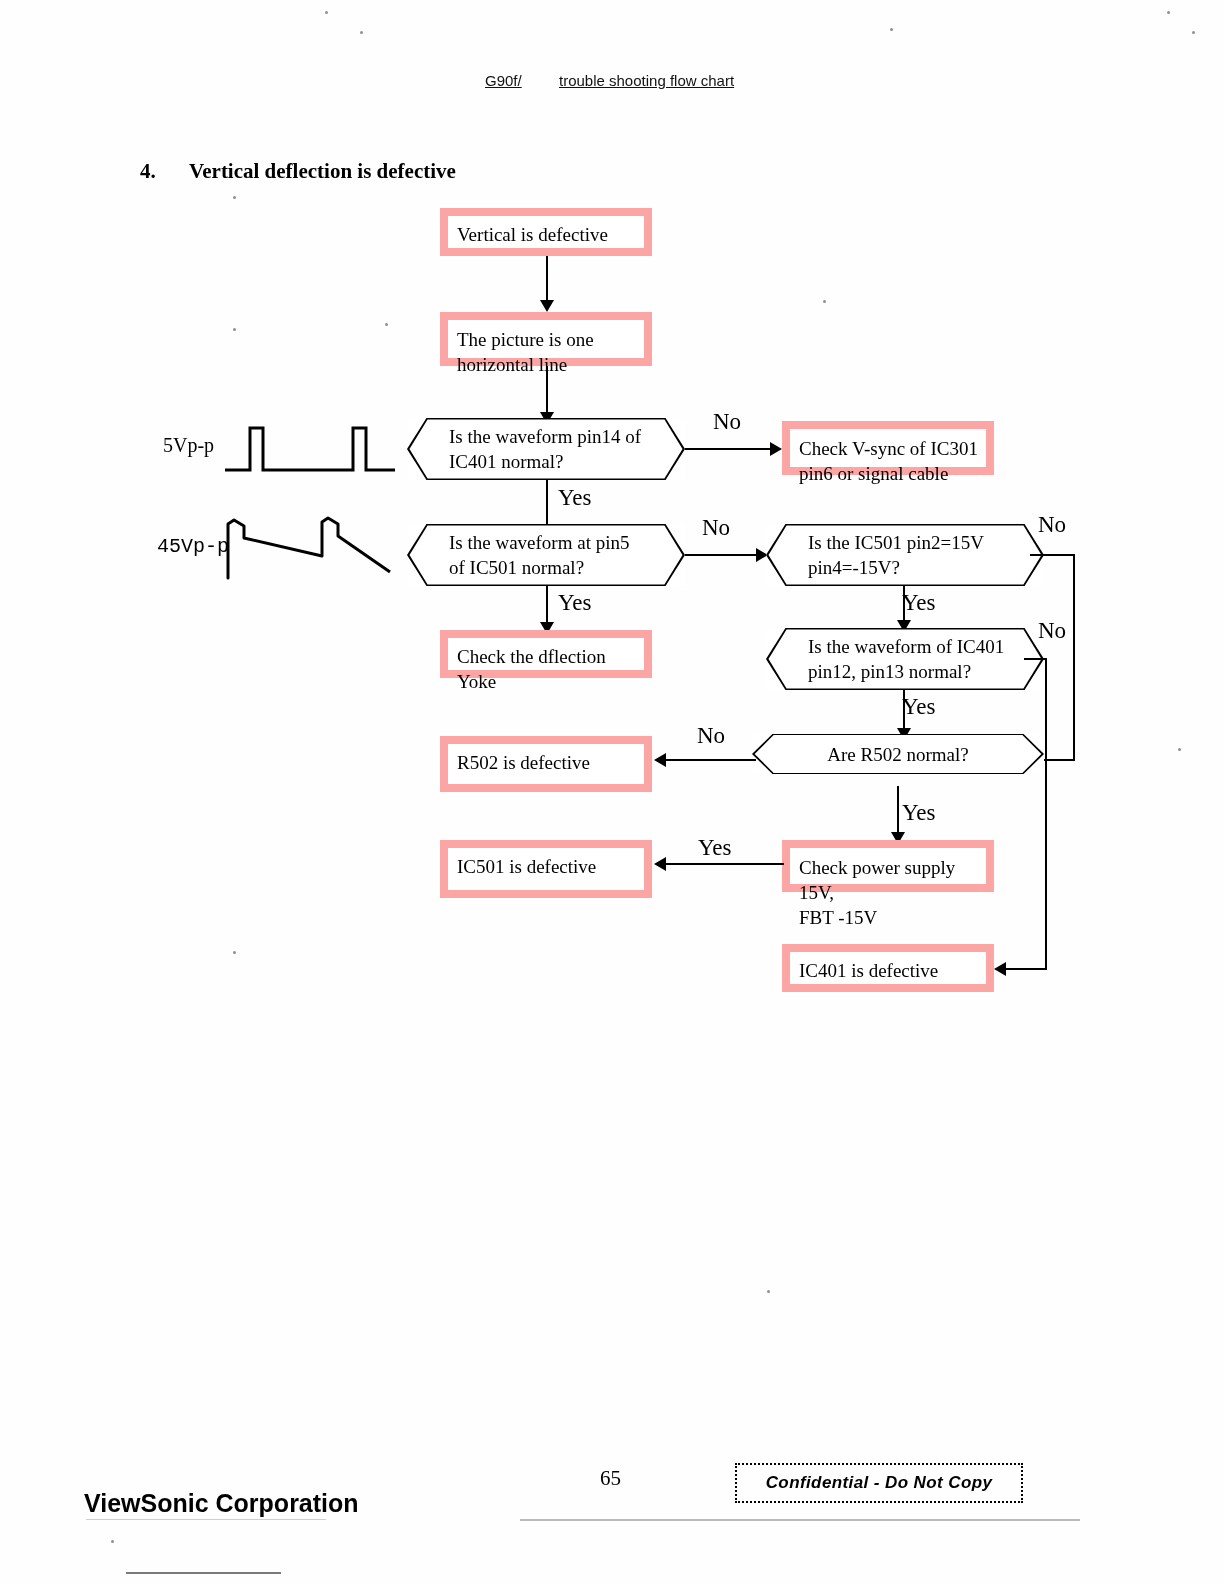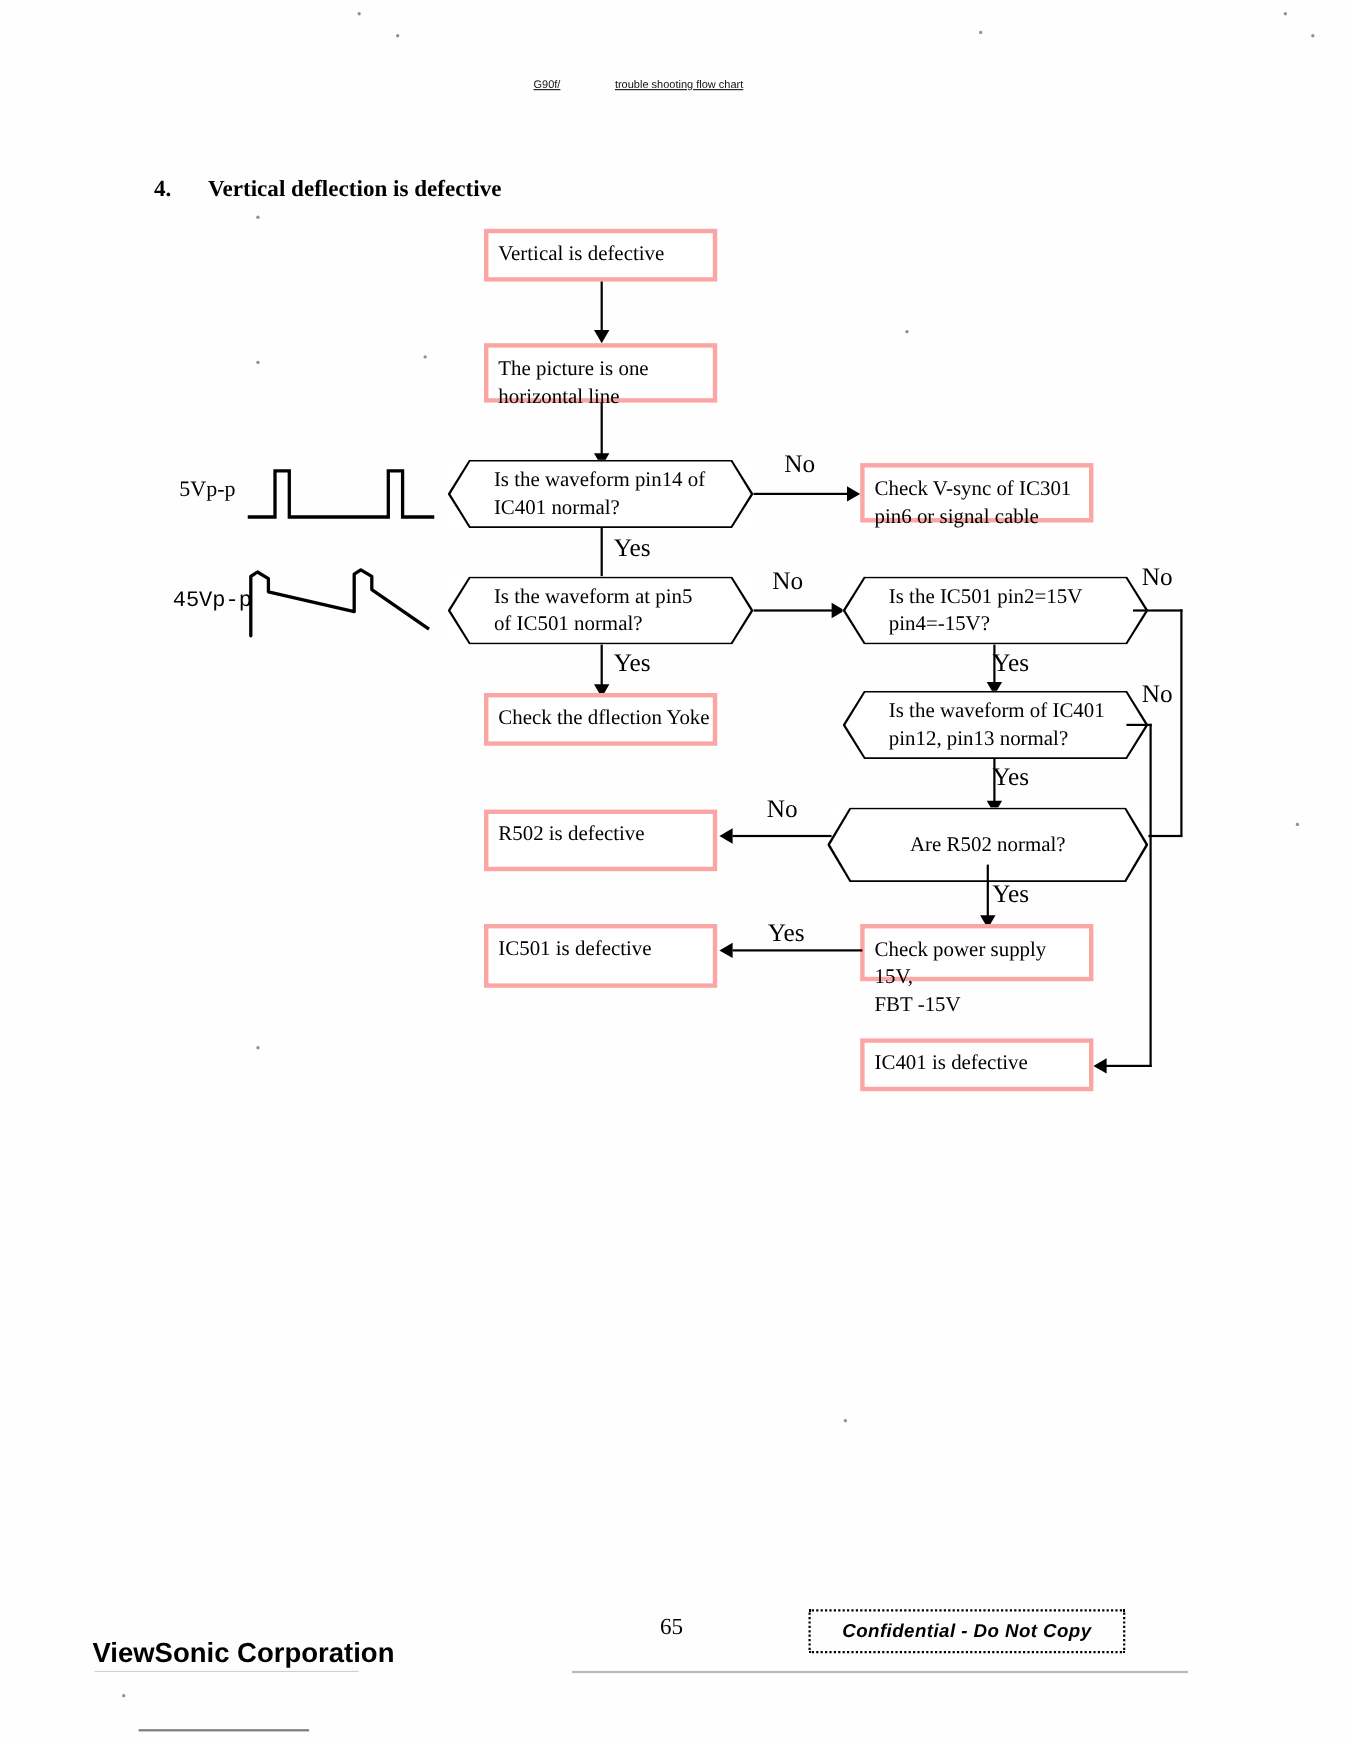--- a/index.html
+++ b/index.html
@@ -16,21 +16,21 @@
     width: 1224px;
     height: 1584px;
     background: #fefefe;
     overflow: hidden;
   }
 
   
   .hdr {
     position: absolute;
     font-family: "Liberation Sans", sans-serif;
-    font-size: 10px;
+    font-size: 15px;
     color: #111;
     text-decoration: underline;
     white-space: nowrap;
   }
   #hdr-model { left: 485px; top: 72px; }
   #hdr-title { left: 559px; top: 72px; }
 
   
   #sect-num {
     position: absolute;
@@ -49,21 +49,21 @@
   
   .node {
     position: absolute;
     box-sizing: border-box;
     background: #ffffff;
     font-size: 19px;
     line-height: 25px;
     color: #000;
   }
   .box {
-    border: 4px solid #fca5a5;
+    border: 8px solid #fca5a5;
     padding: 6px 0 0 9px;
   }
   .box.two-line { padding-top: 7px; }
 
   .hex {
     position: absolute;
     box-sizing: border-box;
     background: #ffffff;
   }
   .hex .hex-bg {
@@ -319,21 +319,21 @@
   <div class="elabel" style="left:1038px;top:618px;">No</div>
 
   <div class="ln v" style="left:903px;top:690px;height:44px;"></div>
   <div class="arrow down" style="left:897px;top:728px;"></div>
   <div class="elabel" style="left:902px;top:694px;">Yes</div>
 
   <div class="node box" style="left:440px;top:736px;width:212px;height:56px;">
     <span>R502 is defective</span>
   </div>
 
-  <div class="hex" style="left:752px;top:734px;width:292px;height:68px;">
+  <div class="hex" style="left:752px;top:734px;width:292px;height:40px;">
     <div class="hex-bg"></div>
     <div class="hex-fg"></div>
     <div class="hex-txt center">
       <div>Are R502 normal?</div>
     </div>
   </div>
 
   <div class="ln h" style="left:666px;top:759px;width:90px;"></div>
   <div class="arrow left" style="left:654px;top:753px;"></div>
   <div class="elabel" style="left:697px;top:723px;">No</div>

